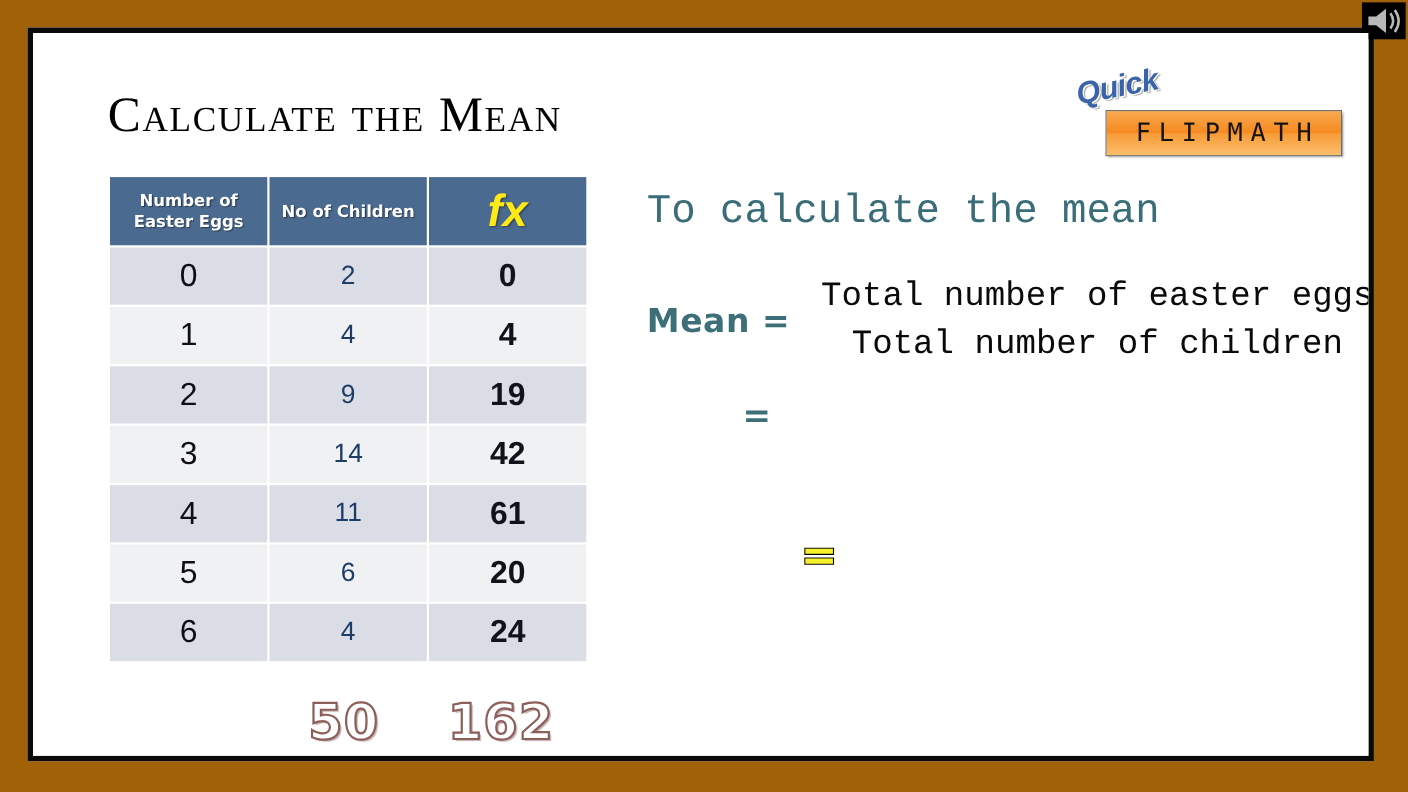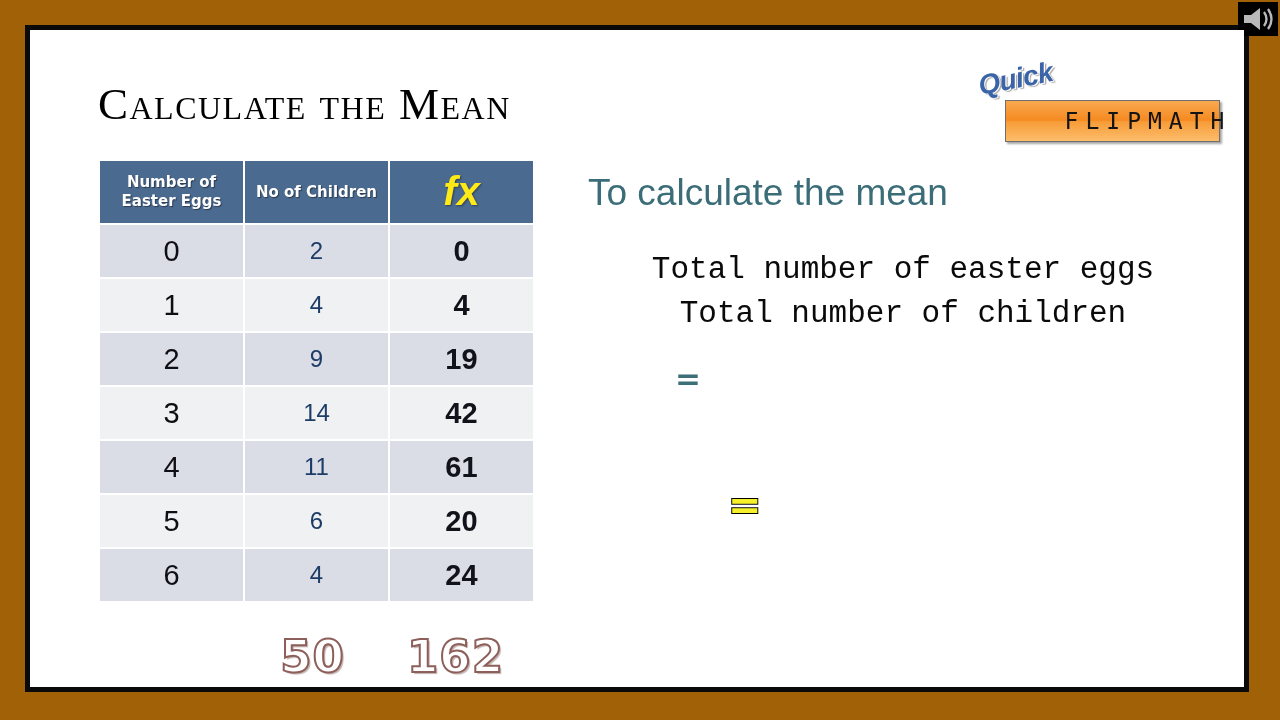--- a/index.html
+++ b/index.html
@@ -92,21 +92,20 @@
     width: 100%;
     height: 100%;
     display: flex;
     align-items: center;
     justify-content: center;
     font-family: "DejaVu Sans Mono", monospace;
     font-size: 23px;
     letter-spacing: 7px;
     color: #141414;
     text-indent: 7px;
-    padding-left: 32px;
   }
   #logo-quick {
     position: absolute;
     left: 8px;
     top: 8px;
     font-family: "Liberation Sans", sans-serif;
     font-weight: bold;
     font-style: italic;
     font-size: 28px;
     color: #3b63a8;
@@ -195,21 +194,21 @@
     position: absolute;
     left: 540px;
     top: 0;
     width: 660px;
     height: 657px;
   }
   #explanation-heading {
     position: absolute;
     left: 18px;
     top: 142px;
-    font-family: Liberation Sans, sans-serif;
+    font-family: Liberation Mono, monospace;
     font-size: 37px;
     color: #3a6d78;
     white-space: nowrap;
   }
 
   
   #mean-formula {
     position: absolute;
     left: 18px;
     top: 218px;
@@ -381,20 +380,21 @@
       <div class="total-cell blank"></div>
       <div class="total-cell">50</div>
       <div class="total-cell">162</div>
     </div>
 
     <div id="explanation">
 
       <div id="explanation-heading">To calculate the mean</div>
 
       <div id="mean-formula">
+        <span id="mean-label">Mean =</span>
         <span class="fraction">
           <span class="numerator">Total number of easter eggs</span>
           <span class="bar"></span>
           <span class="denominator">Total number of children</span>
         </span>
       </div>
 
       <div id="numeric-step">
         <span id="numeric-equals">=</span>
       </div>

